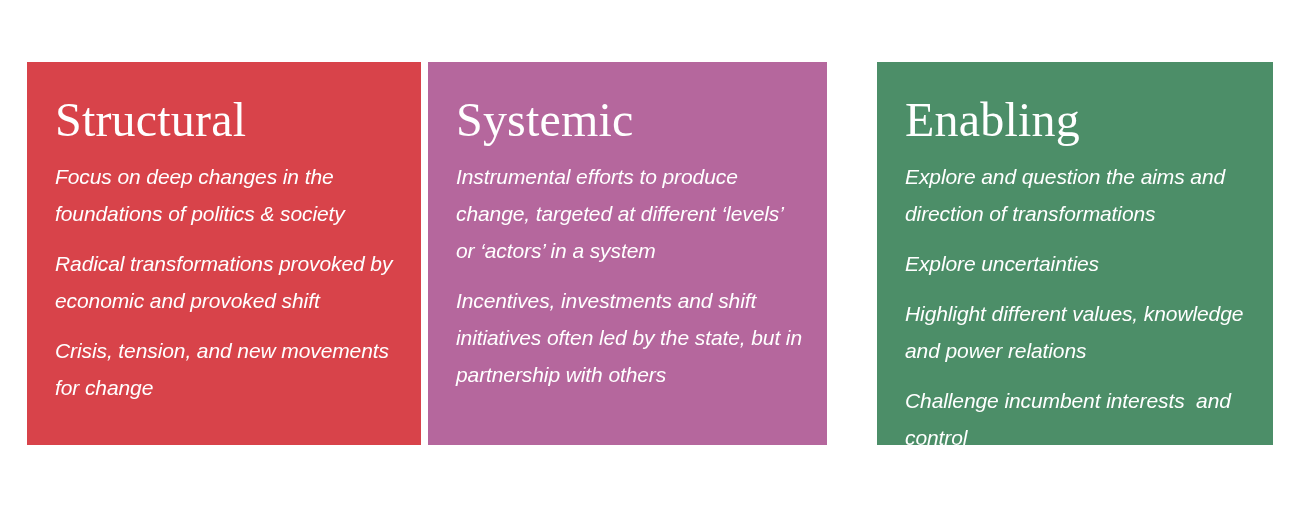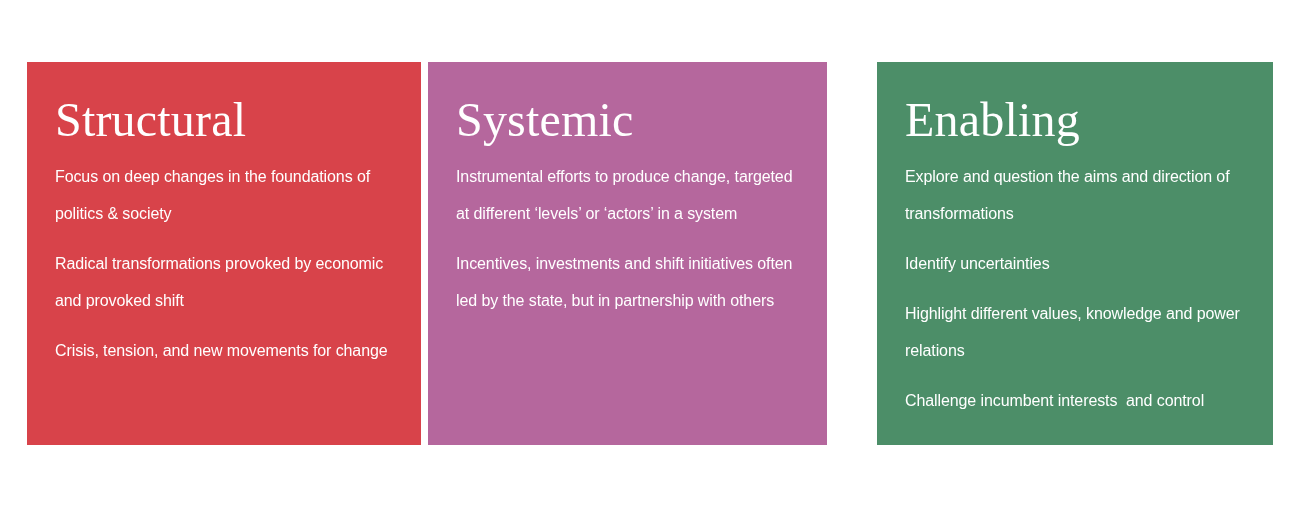--- a/index.html
+++ b/index.html
@@ -47,26 +47,27 @@
   }
 
   .panel-body {
     margin: 0;
     padding: 0;
   }
 
   .para {
     color: #ffffff;
     font-family: "Liberation Sans", sans-serif;
-    font-size: 16px;
+    font-size: 21px;
     line-height: 37px;
     margin: 0 0 13px 0;
     font-weight: 400;
     letter-spacing: -0.1px;
     white-space: pre-wrap;
+    font-style: italic;
   }
 
   .para:last-child { margin-bottom: 0; }
 </style>
 </head>
 <body style="background: rgb(255, 255, 255);">
 
 <div id="board">
 
   <section class="panel panel-structural" style="background: rgb(216, 67, 74);">
@@ -83,19 +84,19 @@
     <div class="panel-body">
       <p class="para">Instrumental efforts to produce change, targeted at different ‘levels’ or ‘actors’ in a system</p>
       <p class="para">Incentives, investments and shift initiatives often led by the state, but in partnership with others</p>
     </div>
   </section>
 
   <section class="panel panel-enabling" style="background: rgb(76, 142, 104);">
     <h2 class="panel-title">Enabling</h2>
     <div class="panel-body">
       <p class="para">Explore and question the aims and direction of transformations</p>
-      <p class="para">Identify uncertainties</p>
+      <p class="para">Explore uncertainties</p>
       <p class="para">Highlight different values, knowledge and power relations</p>
       <p class="para">Challenge incumbent interests  and control</p>
     </div>
   </section>
 
 </div>
 
 </body></html>

